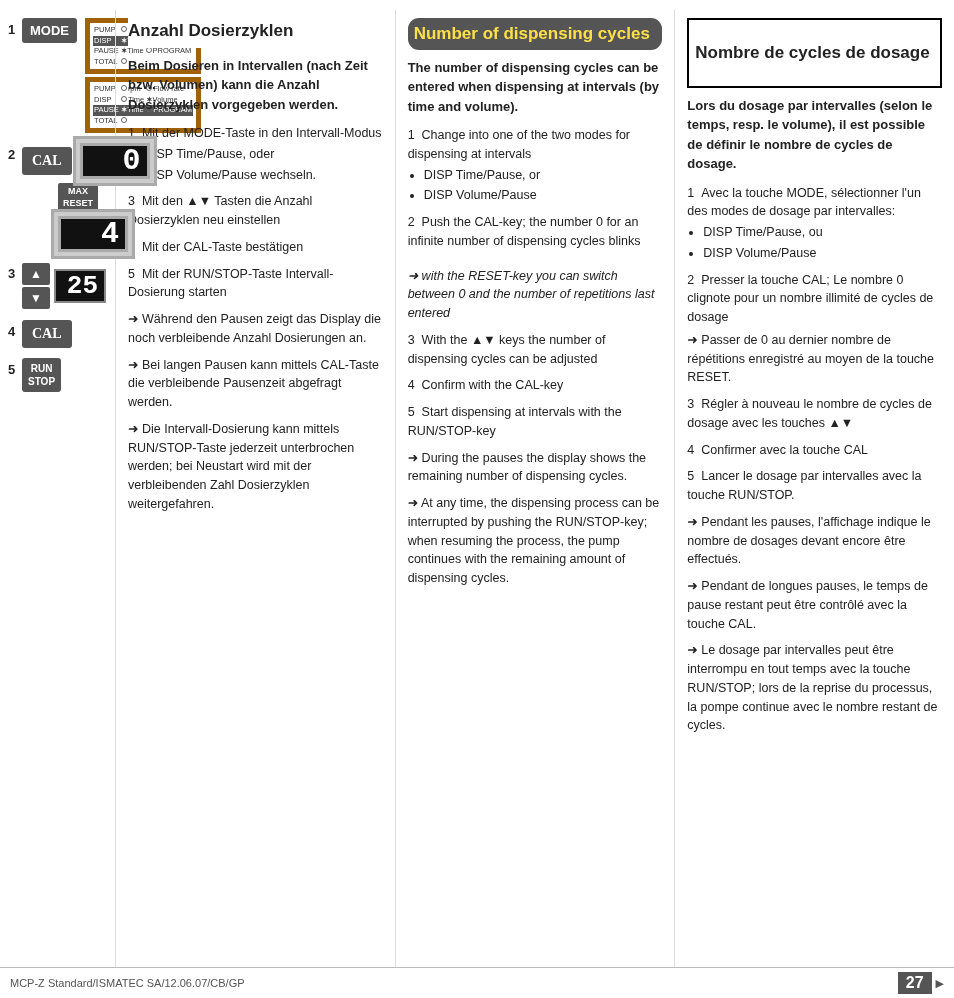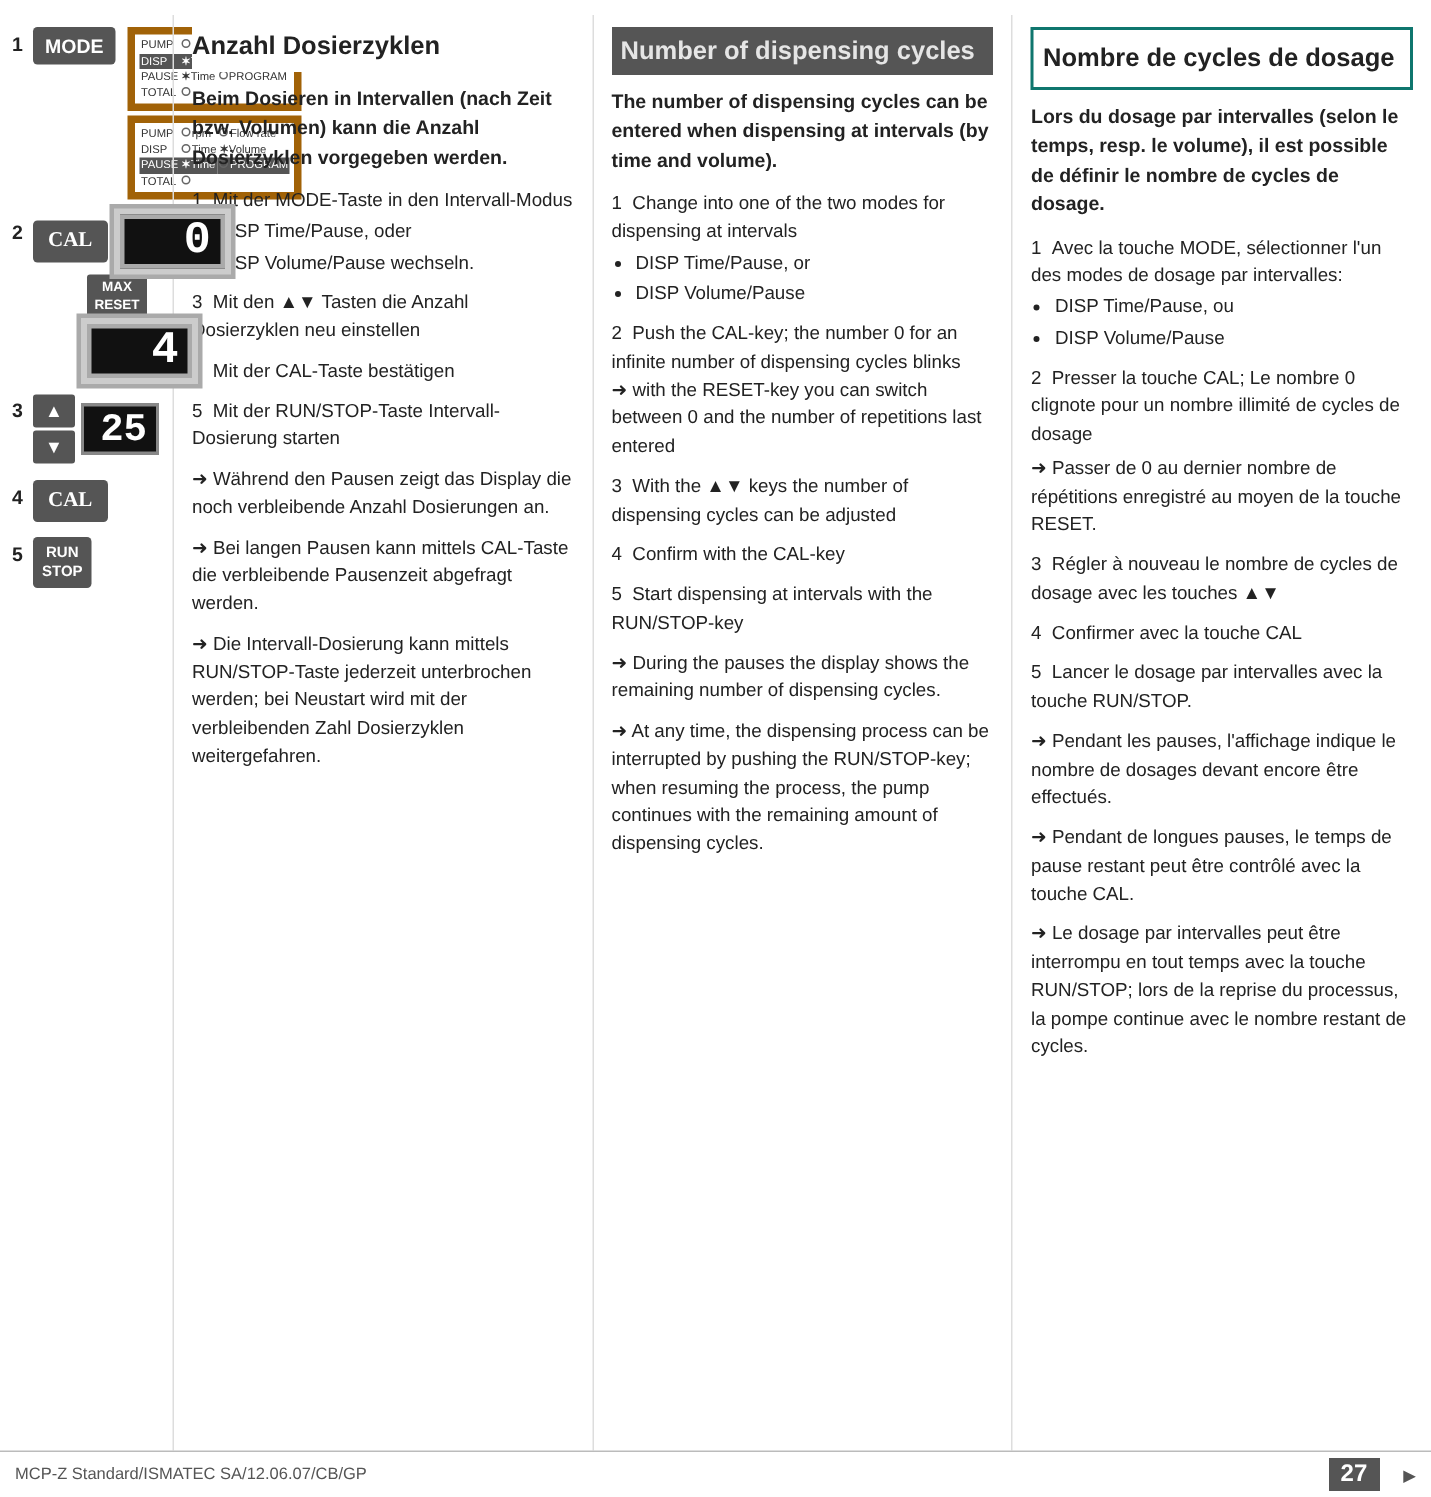--- a/index.html
+++ b/index.html
@@ -192,29 +192,30 @@
       padding-bottom: 4px;
     }
 
     .col-header-de {
       background: #fff;
       color: #222;
     }
 
     .col-header-en {
       background: #555;
-      color: #e5e5e5;
+      color: #fde047;
       padding: 3px 6px;
+      border-radius: 11px;
     }
 
     .col-header-fr {
       background: #fff;
       color: #222;
-      border: 2px solid #0f766e;
-      padding: 6px 6px;
+      border: 2px solid #000000;
+      padding: 20px 6px;
     }
 
     .col-intro {
       font-weight: bold;
       margin-bottom: 10px;
       font-size: 13px;
       line-height: 1.5;
     }
 
     .step-item {
@@ -470,21 +471,21 @@
         <div class="step-item">
           <span class="step-item-num">1</span>&nbsp;&nbsp;Change into one of the two modes for dispensing at intervals
           <ul class="bullet-list">
             <li>DISP Time/Pause, or</li>
             <li>DISP Volume/Pause</li>
           </ul>
         </div>
 
         <div class="step-item">
           <span class="step-item-num">2</span>&nbsp;&nbsp;Push the CAL-key; the number 0 for an infinite number of dispensing cycles blinks<br>
-          <span class="arrow-note" style="display:block; margin-top:0;">➜ with the RESET-key you can switch between 0 and the number of repetitions last entered</span>
+          <span class="arrow-note" style="display:block; margin-top:16px;font-style:italic;">➜ with the RESET-key you can switch between 0 and the number of repetitions last entered</span>
         </div>
 
         <div class="step-item">
           <span class="step-item-num">3</span>&nbsp;&nbsp;With the ▲▼ keys the number of dispensing cycles can be adjusted
         </div>
 
         <div class="step-item">
           <span class="step-item-num">4</span>&nbsp;&nbsp;Confirm with the CAL-key
         </div>
 
@@ -529,19 +530,19 @@
         <div class="arrow-note">➜ Pendant de longues pauses,  le temps de pause restant peut être contrôlé avec la touche CAL.</div>
         <div class="arrow-note">➜ Le dosage par intervalles peut être interrompu en tout temps avec la touche RUN/STOP; lors de la reprise du processus, la pompe continue avec le nombre restant de cycles.</div>
       </div>
 
     </div>
 
   </div>
 
   <div class="page-footer">
     <span>MCP-Z Standard/ISMATEC SA/12.06.07/CB/GP</span>
-    <div style="display:flex; align-items:center; gap:16px;">
+    <div style="display:flex; align-items:center; gap:4px;">
       <span class="page-num-box">27</span>
       <span>▶</span>
     </div>
   </div>
 
 </div>
 
 </body></html>

